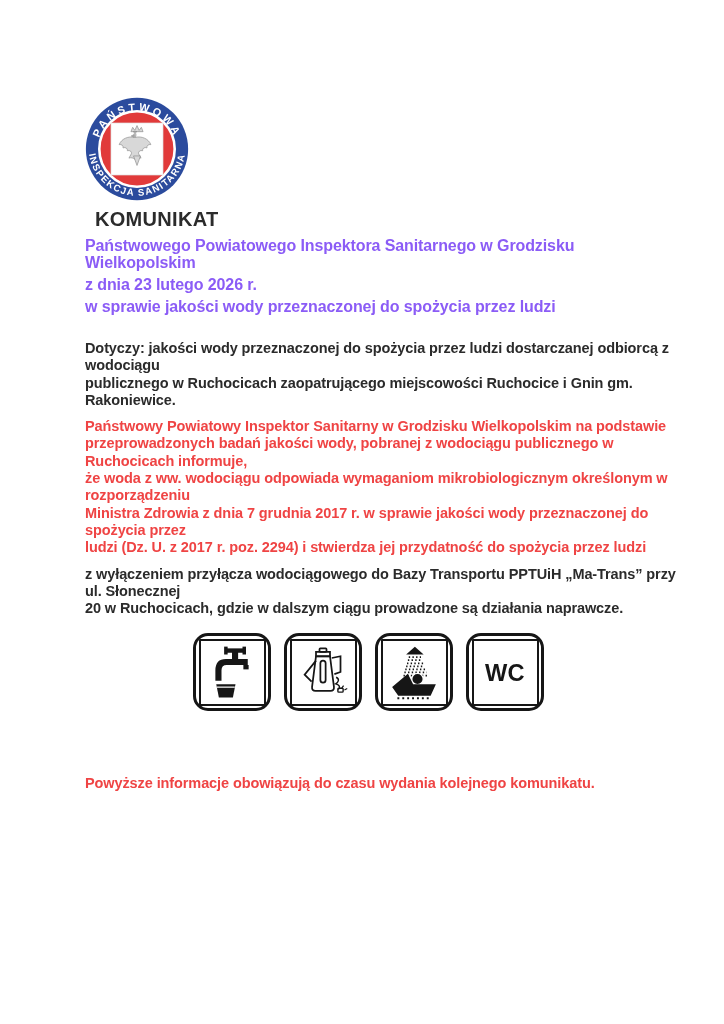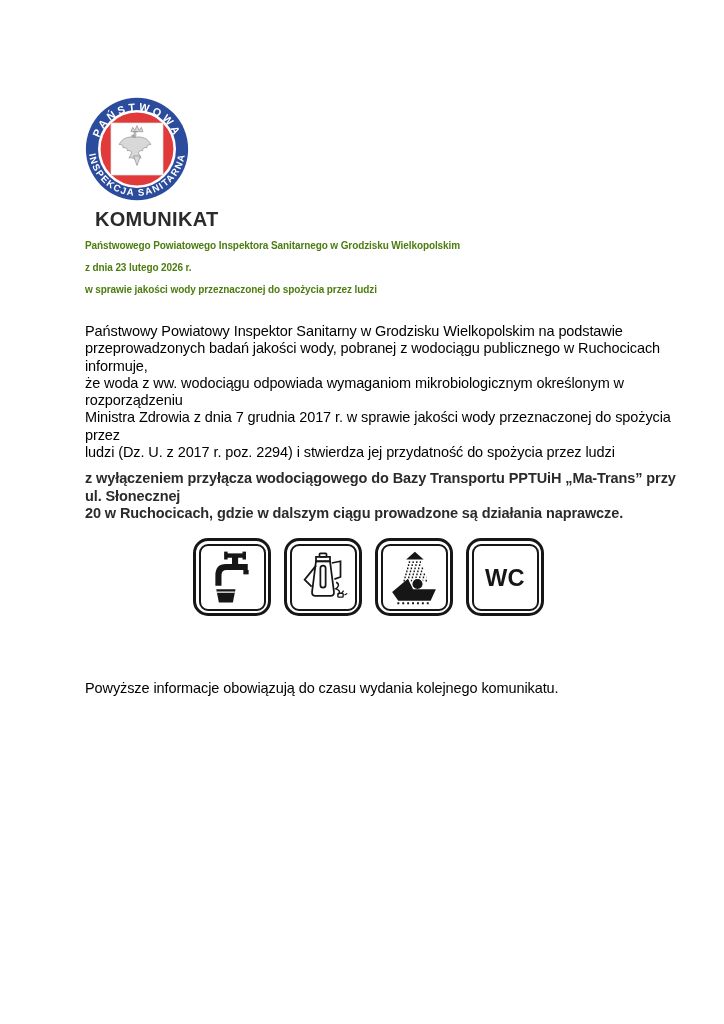--- a/index.html
+++ b/index.html
@@ -14,43 +14,43 @@
   .content { position:absolute; left:85px; top:97px; width:600px; }
 
   .logo-wrap { width:104px; height:104px; margin:0 0 6px 0; }
   .logo-wrap svg { width:104px; height:104px; display:block; }
 
   .doc-title {
     font-size:20px; font-weight:700; letter-spacing:0.3px;
     line-height:25px; margin:0 0 5px 10px; color:#2b2b2b;
   }
   .hline {
-    font-size:10px; font-weight:700; line-height:17px;
-    margin:0 0 5px 0; letter-spacing:-0.1px; color:#4d7c0f;
+    font-size:16px; font-weight:700; line-height:17px;
+    margin:0 0 5px 0; letter-spacing:-0.1px; color:#8b5cf6;
   }
   .gap { height:20px; }
 
   .para {
     font-size:14.5px; line-height:17.3px; margin:0 0 9px 0;
-    white-space:pre-line; letter-spacing:-0.1px; color:#000000;
+    white-space:pre-line; letter-spacing:-0.1px; color:#ef4444;font-weight:bold;
   }
   .para.b { font-weight:700; color:#2b2b2b; }
 
   .icons-row {
     display:flex; gap:13px;
     margin:16px 0 0 108px;
   }
   .picto { position:relative; width:78px; height:78px; }
   .picto .outer {
     position:absolute; inset:0;
     border:3.5px solid #161616; border-radius:15px;
   }
   .picto .inner {
     position:absolute; inset:5.5px;
-    border:2px solid #161616; border-radius:9px;
+    border:2px solid #161616; border-radius:1px;
     display:flex; align-items:center; justify-content:center;
   }
   .picto svg { width:56px; height:56px; display:block; }
 
   .footer-note { margin-top:64px; }
 </style>
 </head>
 <body>
 
 <div class="page">
@@ -81,20 +81,22 @@
       </svg>
     </div>
 
     <h1 class="doc-title">KOMUNIKAT</h1>
     <p class="hline">Państwowego Powiatowego Inspektora Sanitarnego w Grodzisku Wielkopolskim</p>
     <p class="hline">z dnia 23 lutego 2026 r.</p>
     <p class="hline">w sprawie jakości wody przeznaczonej do spożycia przez ludzi</p>
 
     <div class="gap"></div>
 
+    <p class="para b">Dotyczy: jakości wody przeznaczonej do spożycia przez ludzi dostarczanej odbiorcą z wodociągu
+publicznego w Ruchocicach zaopatrującego miejscowości Ruchocice i Gnin gm. Rakoniewice.</p>
     <p class="para">Państwowy Powiatowy Inspektor Sanitarny w Grodzisku Wielkopolskim na podstawie
 przeprowadzonych badań jakości wody, pobranej z wodociągu publicznego w Ruchocicach informuje,
 że woda z ww. wodociągu odpowiada wymaganiom mikrobiologicznym określonym w rozporządzeniu
 Ministra Zdrowia z dnia 7 grudnia 2017 r. w sprawie jakości wody przeznaczonej do spożycia przez
 ludzi (Dz. U. z 2017 r. poz. 2294) i stwierdza jej przydatność do spożycia przez ludzi</p>
     <p class="para b">z wyłączeniem przyłącza wodociągowego do Bazy Transportu PPTUiH „Ma-Trans” przy ul. Słonecznej
 20 w Ruchocicach, gdzie w dalszym ciągu prowadzone są działania naprawcze.</p>
 
     <div class="icons-row">
 

